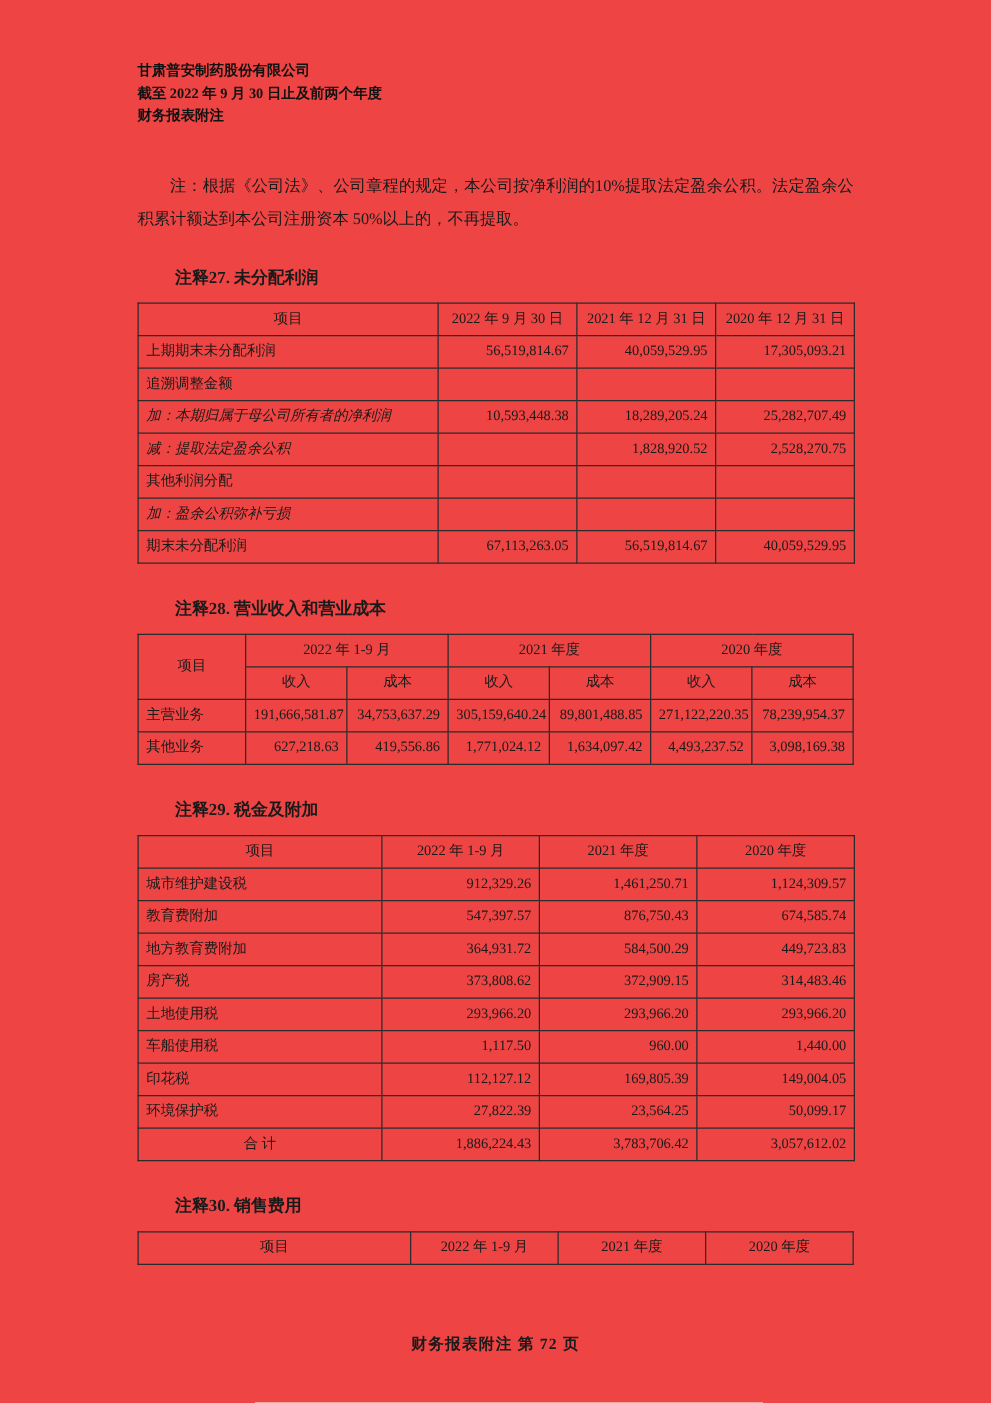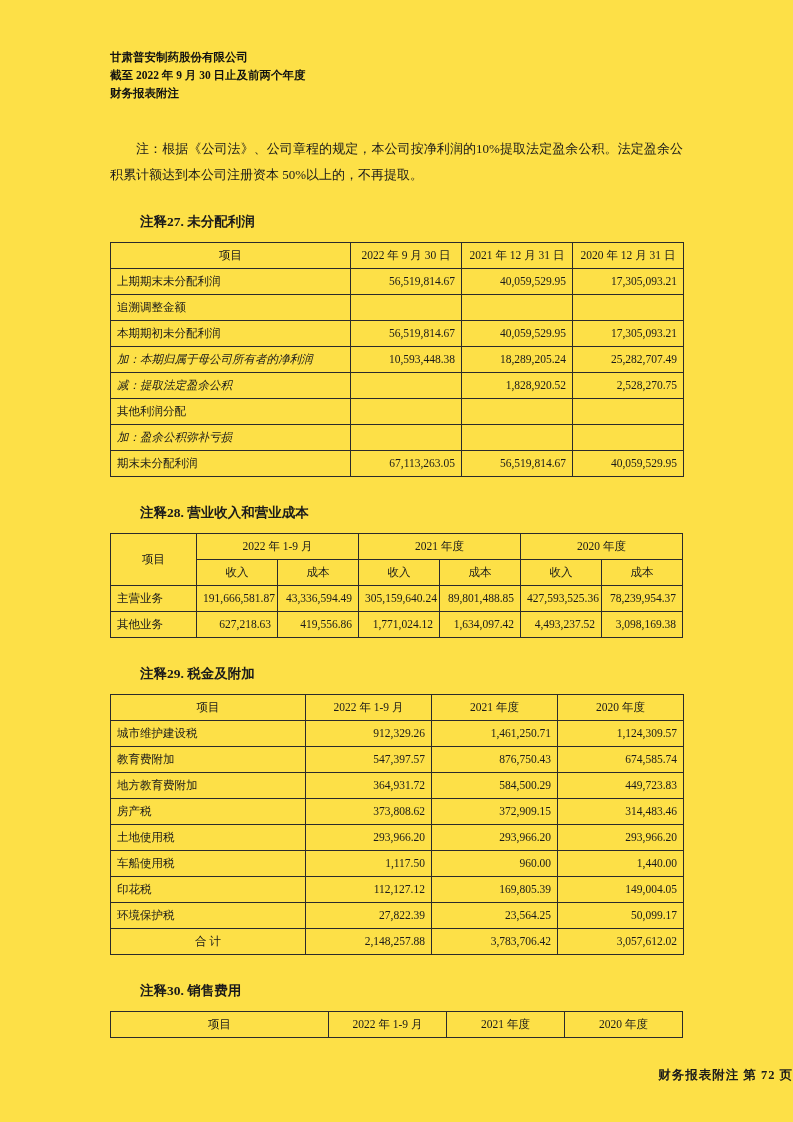--- a/index.html
+++ b/index.html
@@ -5,21 +5,21 @@
   html, body {
     margin: 0;
     padding: 0;
     background: #f0eeec;
   }
   .page {
     position: relative;
     width: 793px;
     height: 1122px;
     margin: 0 auto;
-    background: #fde047;
+    background: #ef4444;
     box-sizing: border-box;
     font-family: "Liberation Serif", "DejaVu Serif", serif;
     color: #1a1a1a;
     overflow: hidden;
     padding-left: 42px;
   }
   .content {
     position: absolute;
     left: 0;
     top: 0;
@@ -98,21 +98,21 @@
   
   .t30 col.c0 { width: 218px; }
   .t30 col.cx { width: 118px; }
 
   
   .doc-footer {
     position: absolute;
     left: 0;
     bottom: 38px;
     width: 793px;
-    text-align: right;
+    text-align: center;
     font-size: 12.5px;
     font-weight: bold;
     letter-spacing: 1px;
   }
 </style>
 </head>
 <body>
 
 <div class="page">
   <div class="content">
@@ -148,26 +148,20 @@
           <td class="r">40,059,529.95</td>
           <td class="r">17,305,093.21</td>
         </tr>
         <tr>
           <td class="l">追溯调整金额</td>
           <td class="r"></td>
           <td class="r"></td>
           <td class="r"></td>
         </tr>
         <tr>
-          <td class="l">本期期初未分配利润</td>
-          <td class="r">56,519,814.67</td>
-          <td class="r">40,059,529.95</td>
-          <td class="r">17,305,093.21</td>
-        </tr>
-        <tr>
           <td class="l indent1">加：本期归属于母公司所有者的净利润</td>
           <td class="r">10,593,448.38</td>
           <td class="r">18,289,205.24</td>
           <td class="r">25,282,707.49</td>
         </tr>
         <tr>
           <td class="l indent1">减：提取法定盈余公积</td>
           <td class="r"></td>
           <td class="r">1,828,920.52</td>
           <td class="r">2,528,270.75</td>
@@ -217,24 +211,24 @@
           <td class="c">收入</td>
           <td class="c">成本</td>
           <td class="c">收入</td>
           <td class="c">成本</td>
         </tr>
       </thead>
       <tbody>
         <tr>
           <td class="l">主营业务</td>
           <td class="r">191,666,581.87</td>
-          <td class="r">43,336,594.49</td>
+          <td class="r">34,753,637.29</td>
           <td class="r">305,159,640.24</td>
           <td class="r">89,801,488.85</td>
-          <td class="r">427,593,525.36</td>
+          <td class="r">271,122,220.35</td>
           <td class="r">78,239,954.37</td>
         </tr>
         <tr>
           <td class="l">其他业务</td>
           <td class="r">627,218.63</td>
           <td class="r">419,556.86</td>
           <td class="r">1,771,024.12</td>
           <td class="r">1,634,097.42</td>
           <td class="r">4,493,237.52</td>
           <td class="r">3,098,169.38</td>
@@ -302,21 +296,21 @@
           <td class="r">149,004.05</td>
         </tr>
         <tr>
           <td class="l">环境保护税</td>
           <td class="r">27,822.39</td>
           <td class="r">23,564.25</td>
           <td class="r">50,099.17</td>
         </tr>
         <tr>
           <td class="c">合  计</td>
-          <td class="r">2,148,257.88</td>
+          <td class="r">1,886,224.43</td>
           <td class="r">3,783,706.42</td>
           <td class="r">3,057,612.02</td>
         </tr>
       </tbody>
     </table>
 
     <div class="sec-title">注释30.  销售费用</div>
     <table class="fin t30">
       <colgroup>
         <col class="c0">

